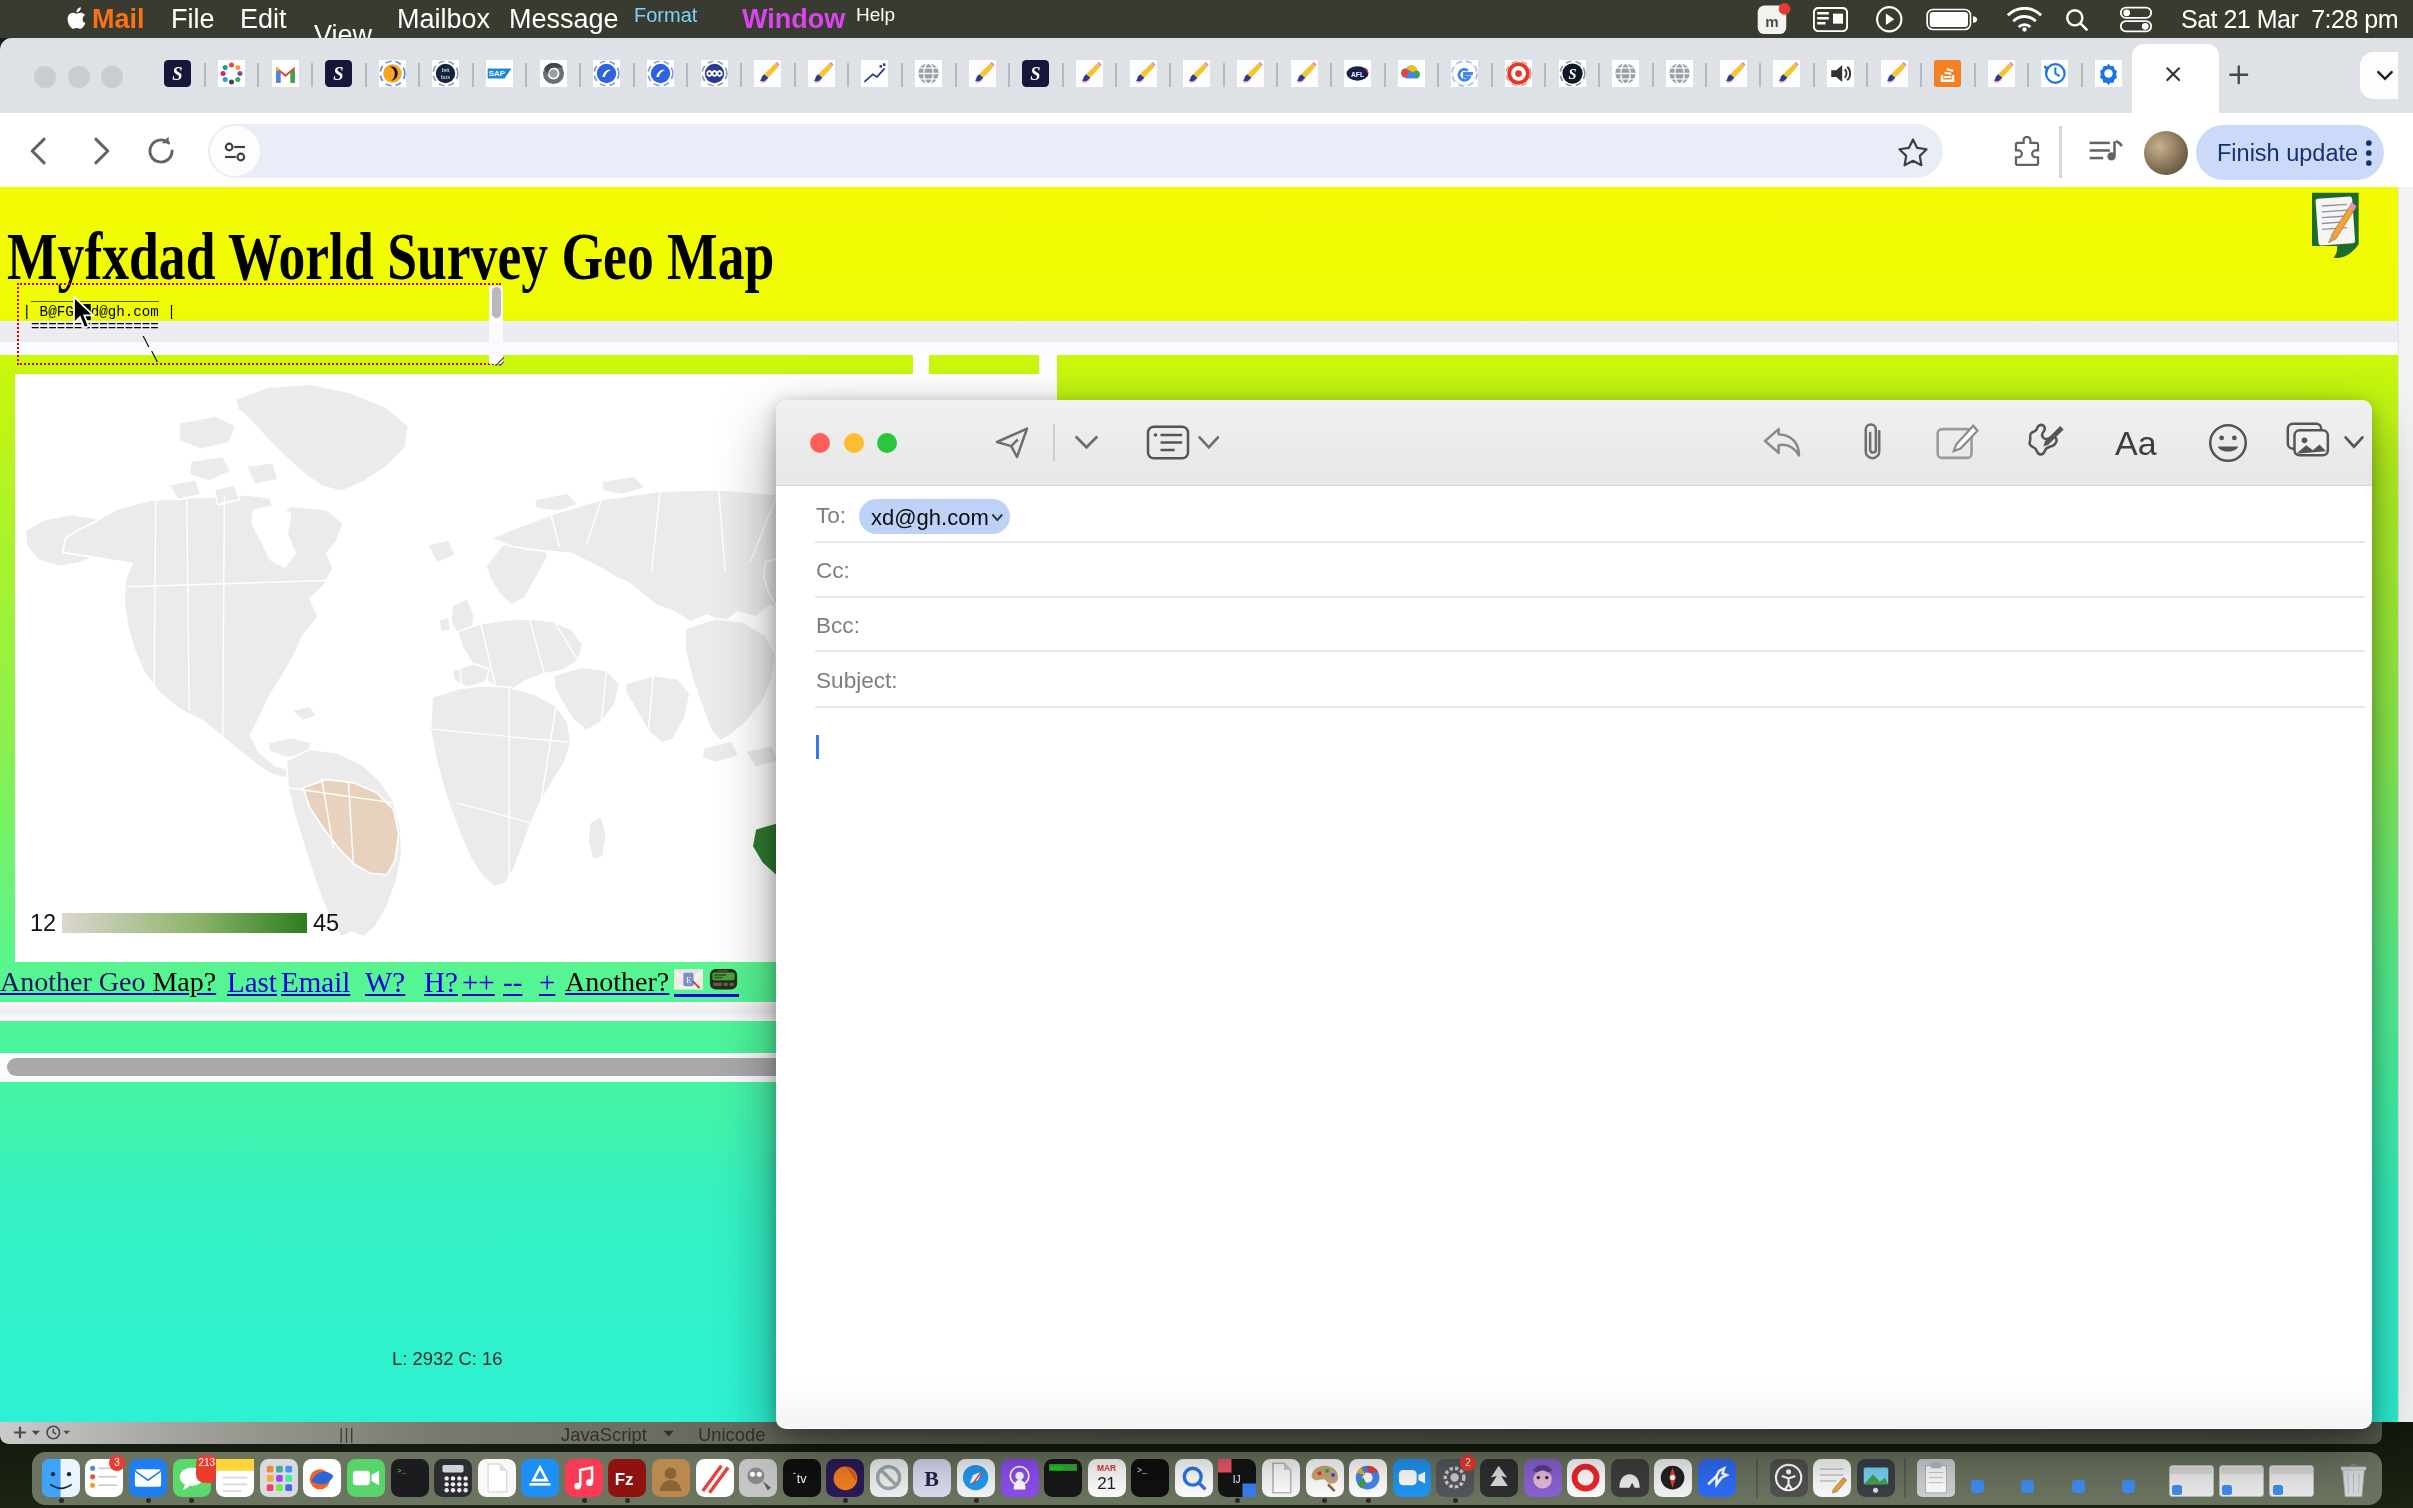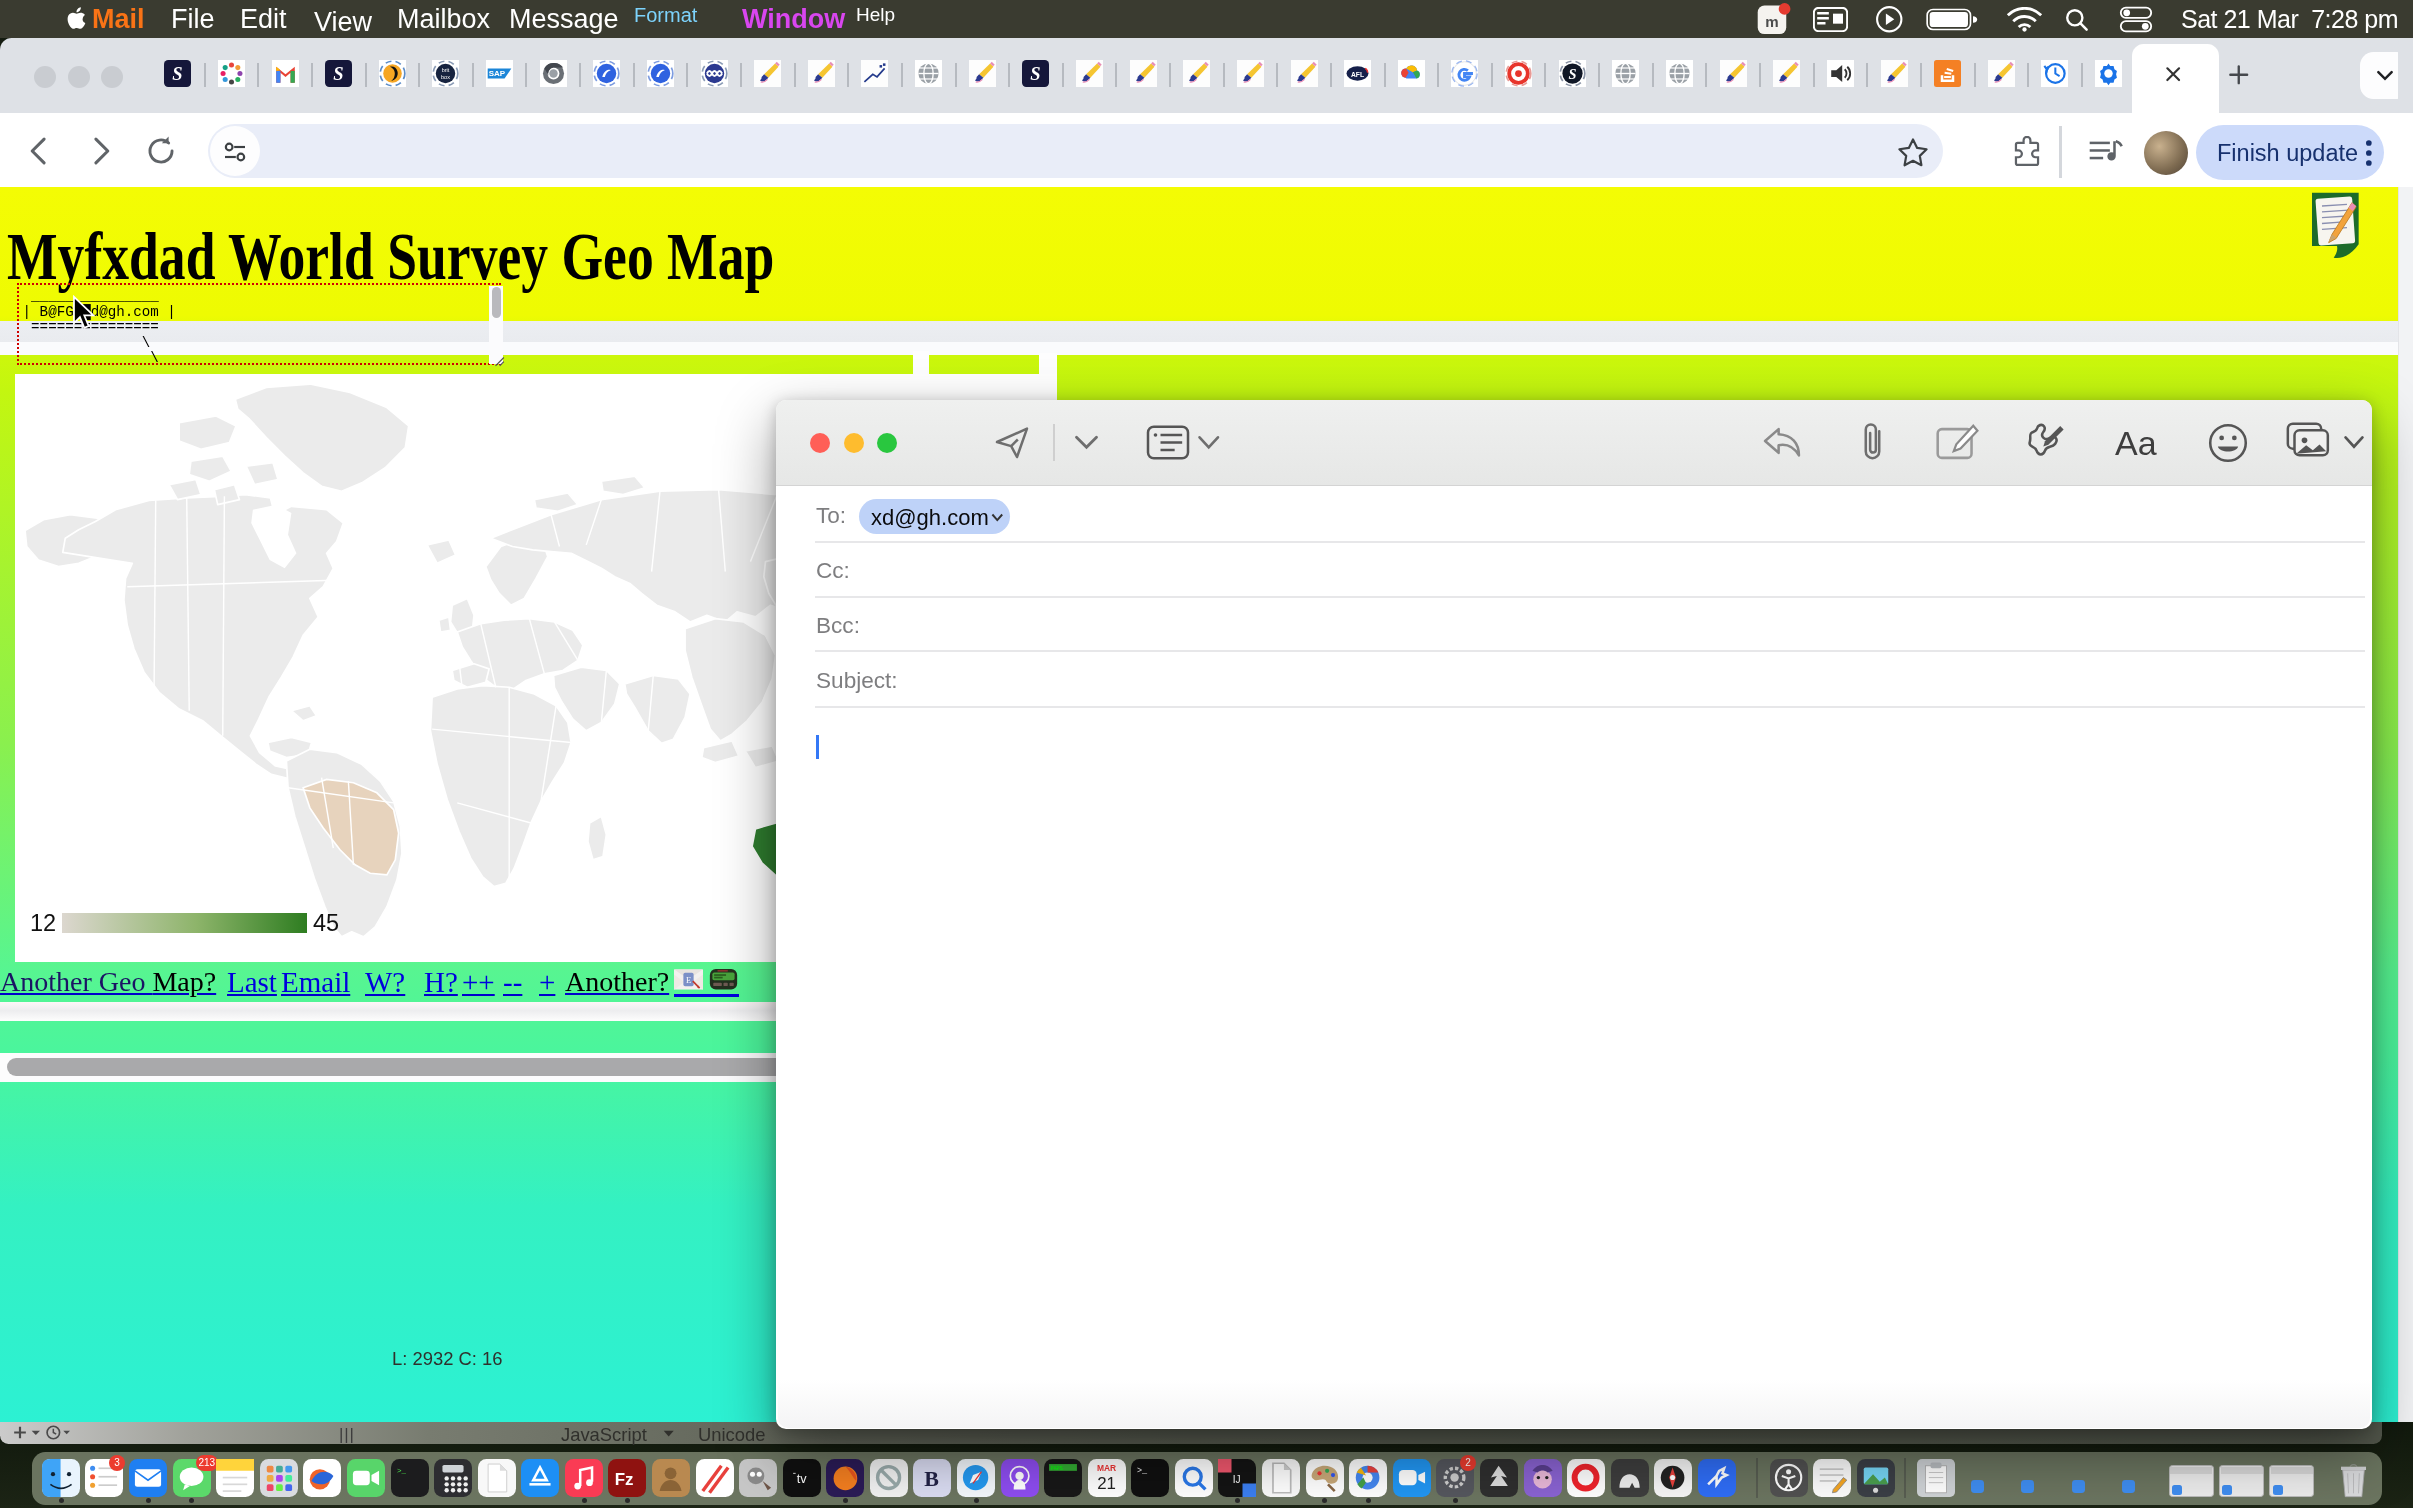--- a/index.html
+++ b/index.html
@@ -10,21 +10,21 @@
 
 <div class="abs" style="left:0;top:0;width:2413px;height:1508px;background:#151c11"></div>
 <div class="abs" style="left:0;top:1416px;width:2413px;height:92px;background:linear-gradient(180deg,#10180c,#1c2415)"></div>
 <div class="abs" style="left:0;top:0;width:2413px;height:38px;background:#3a3b30"></div>
 <svg class="abs" style="left:67px;top:5.9px" width="22" height="25" viewBox="0 0 26 30">
 <path fill="#fff" d="M18.5 15.8c0-3.4 2.8-5 2.9-5.1-1.6-2.3-4-2.6-4.9-2.7-2.1-.2-4.1 1.2-5.1 1.2-1 0-2.7-1.2-4.4-1.2C4.8 8.1 2.7 9.3 1.6 11.2c-2.3 3.9-.6 9.7 1.6 12.9 1.1 1.6 2.4 3.3 4.1 3.2 1.6-.1 2.3-1 4.3-1 2 0 2.6 1 4.4 1 1.8 0 2.9-1.6 4-3.2 1.3-1.8 1.8-3.6 1.8-3.7-.1 0-3.3-1.3-3.3-4.6zM15.1 5.7c.9-1.1 1.5-2.6 1.3-4.1-1.3.1-2.9.9-3.8 2-.8 1-1.6 2.5-1.4 4 1.5.1 3-.8 3.9-1.9z"></path>
     </svg>
 <div class="abs" style="left:92px;top:4.2px;font-size:27px;color:#f97316;font-weight:700">Mail</div>
 <div class="abs" style="left:171px;top:4.2px;font-size:27px;color:#ffffff;font-weight:400">File</div>
 <div class="abs" style="left:240px;top:4.2px;font-size:27px;color:#ffffff;font-weight:400">Edit</div>
-<div class="abs" style="left:314px;top:7px;font-size:27px;color:#ffffff;font-weight:400">View</div>
+<div class="abs" style="left:314px;top:20px;font-size:27px;color:#ffffff;font-weight:400">View</div>
 <div class="abs" style="left:397px;top:4.2px;font-size:27px;color:#ffffff;font-weight:400">Mailbox</div>
 <div class="abs" style="left:509px;top:4.2px;font-size:27px;color:#ffffff;font-weight:400">Message</div>
 <div class="abs" style="left:634px;top:4.2px;font-size:20px;color:#7dd3fc;font-weight:400">Format</div>
 <div class="abs" style="left:742px;top:4.2px;font-size:27px;color:#d946ef;font-weight:700">Window</div>
 <div class="abs" style="left:856px;top:4.2px;font-size:19px;color:#ffffff;font-weight:400">Help</div>
 <svg class="abs" style="left:1751px;top:3.4px" width="47" height="32" viewBox="0 0 56 38">
 <rect x="8" y="3" width="34" height="34" rx="8" fill="#f5f3ef"></rect>
 <text x="25" y="28" font-size="18" font-family="Liberation Sans" font-weight="bold" fill="#4c4c4c" text-anchor="middle">m</text>
 <circle cx="40" cy="7" r="7" fill="#e53b30"></circle>
     </svg>
@@ -591,21 +591,21 @@
       <rect width="45" height="45" rx="10" fill="#1f7ff2"></rect>
       <rect x="7" y="12" width="31" height="21" rx="3" fill="#fff"></rect>
       <path d="M7 14l15.5 11L38 14" stroke="#1f7ff2" stroke-width="2" fill="none"></path>
     </svg>
 <div class="abs" style="left:146px;top:1498px;width:5px;height:5px;border-radius:50%;background:#2a2a2a"></div>
 <svg class="abs" style="left:173px;top:1459px" width="38" height="38" viewBox="0 0 45 45">
       <rect width="45" height="45" rx="10" fill="#5bd96a"></rect>
       <ellipse cx="22" cy="21" rx="14" ry="11" fill="#fff"></ellipse>
       <path d="M14 30l-2 7 8-5z" fill="#fff"></path>
     </svg>
-<div class="abs" style="left:196px;top:1455px;min-width:16px;height:16px;border-radius:8.4px;background:#ec3b2f;color:#fff;font-size:10px;text-align:center;line-height:16px;padding:0 2.5px">213</div>
+<div class="abs" style="left:196px;top:1455px;min-width:16px;height:28px;border-radius:8.4px;background:#ec3b2f;color:#fff;font-size:10px;text-align:center;line-height:16px;padding:0 2.5px">213</div>
 <div class="abs" style="left:189px;top:1498px;width:5px;height:5px;border-radius:50%;background:#2a2a2a"></div>
 <svg class="abs" style="left:216px;top:1459px" width="38" height="38" viewBox="0 0 45 45">
       <rect width="45" height="45" rx="10" fill="#fff"></rect>
       <path d="M0 0h45v14H0z" fill="#ffd43b"></path>
       <g stroke="#d8d8d8" stroke-width="2">
         <line x1="8" y1="22" x2="37" y2="22"></line>
         <line x1="8" y1="30" x2="37" y2="30"></line>
         <line x1="8" y1="38" x2="30" y2="38"></line>
       </g>
     </svg>

